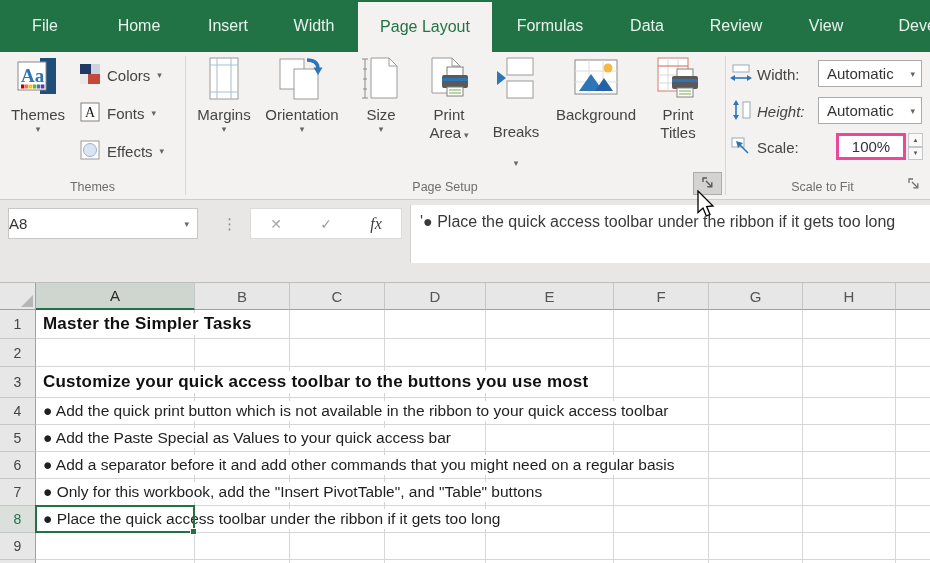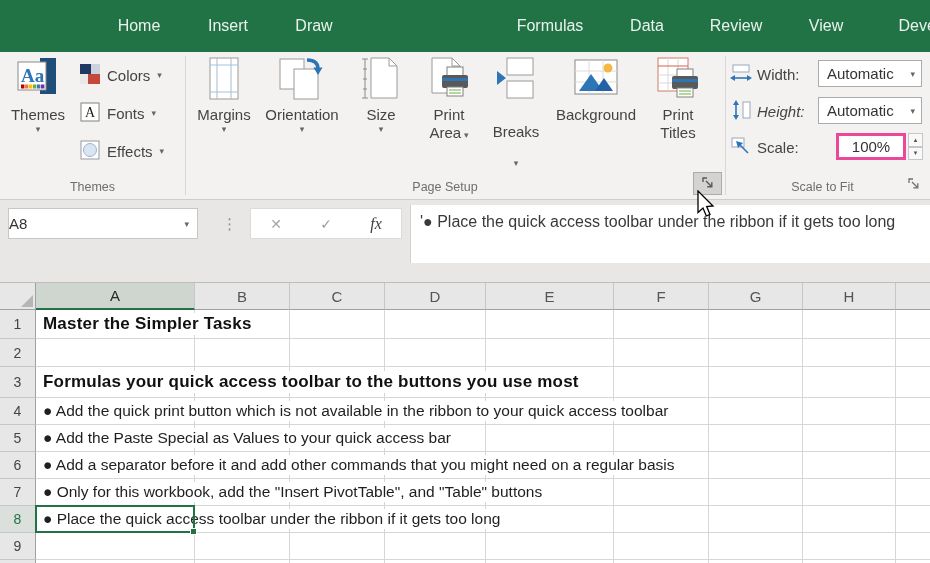--- a/index.html
+++ b/index.html
@@ -119,23 +119,25 @@
                border:1px solid #fff;box-sizing:border-box;}
 
   .cursor{position:absolute;left:696px;top:190px;z-index:99;pointer-events:none;}
 </style>
 </head>
 <body>
 
 <div id="app">
 
   <div class="tabbar">
+    <div class="tab t0">File</div>
     <div class="tab t1">Home</div>
     <div class="tab t2">Insert</div>
-    <div class="tab t3">Draw</div>
+    <div class="tab t3">Width</div>
+    <div class="tab t4 active">Page Layout</div>
     <div class="tab t5">Formulas</div>
     <div class="tab t6">Data</div>
     <div class="tab t7">Review</div>
     <div class="tab t8">View</div>
     <div class="tab t9">Developer</div>
   </div>
 
   <div class="ribbon">
 
     <div class="bigbtn bb-themes">
@@ -418,21 +420,21 @@
     </div>
     <div class="grow r2">
       <div class="rn">2</div>
       <div class="cells">
           <span class="ctext"></span>
         </div>
     </div>
     <div class="grow r3">
       <div class="rn">3</div>
       <div class="cells">
-          <span class="ctext bold">Formulas your quick access toolbar to the buttons you use most</span>
+          <span class="ctext bold">Customize your quick access toolbar to the buttons you use most</span>
         </div>
     </div>
     <div class="grow r4">
       <div class="rn">4</div>
       <div class="cells">
           <span class="ctext">● Add the quick print button which is not available in the ribbon to your quick access toolbar</span>
         </div>
     </div>
     <div class="grow r5">
       <div class="rn">5</div>

